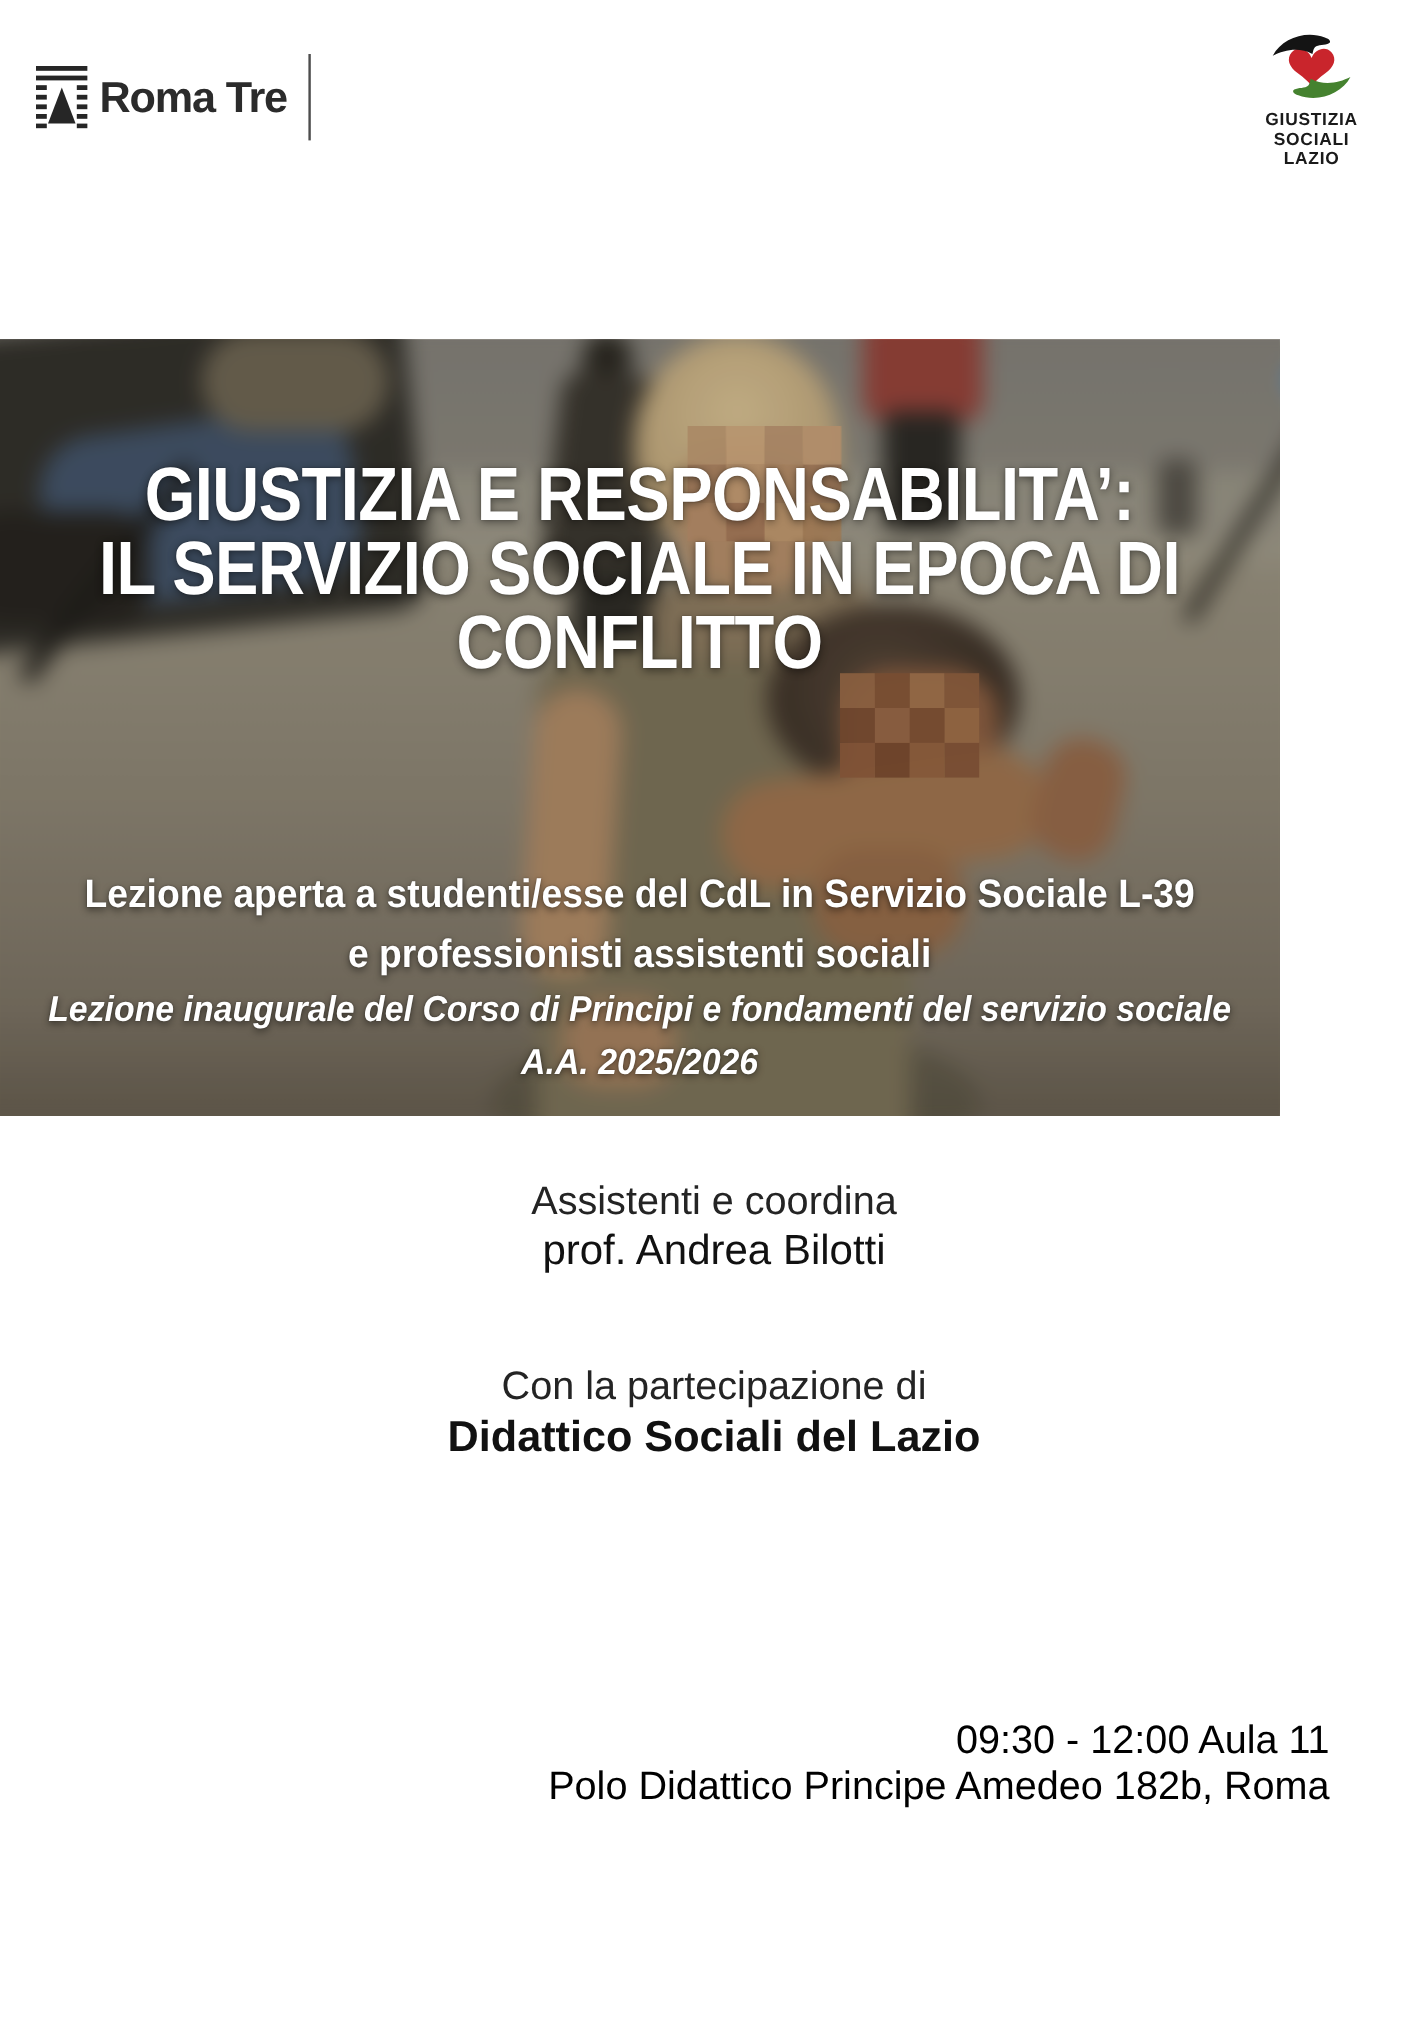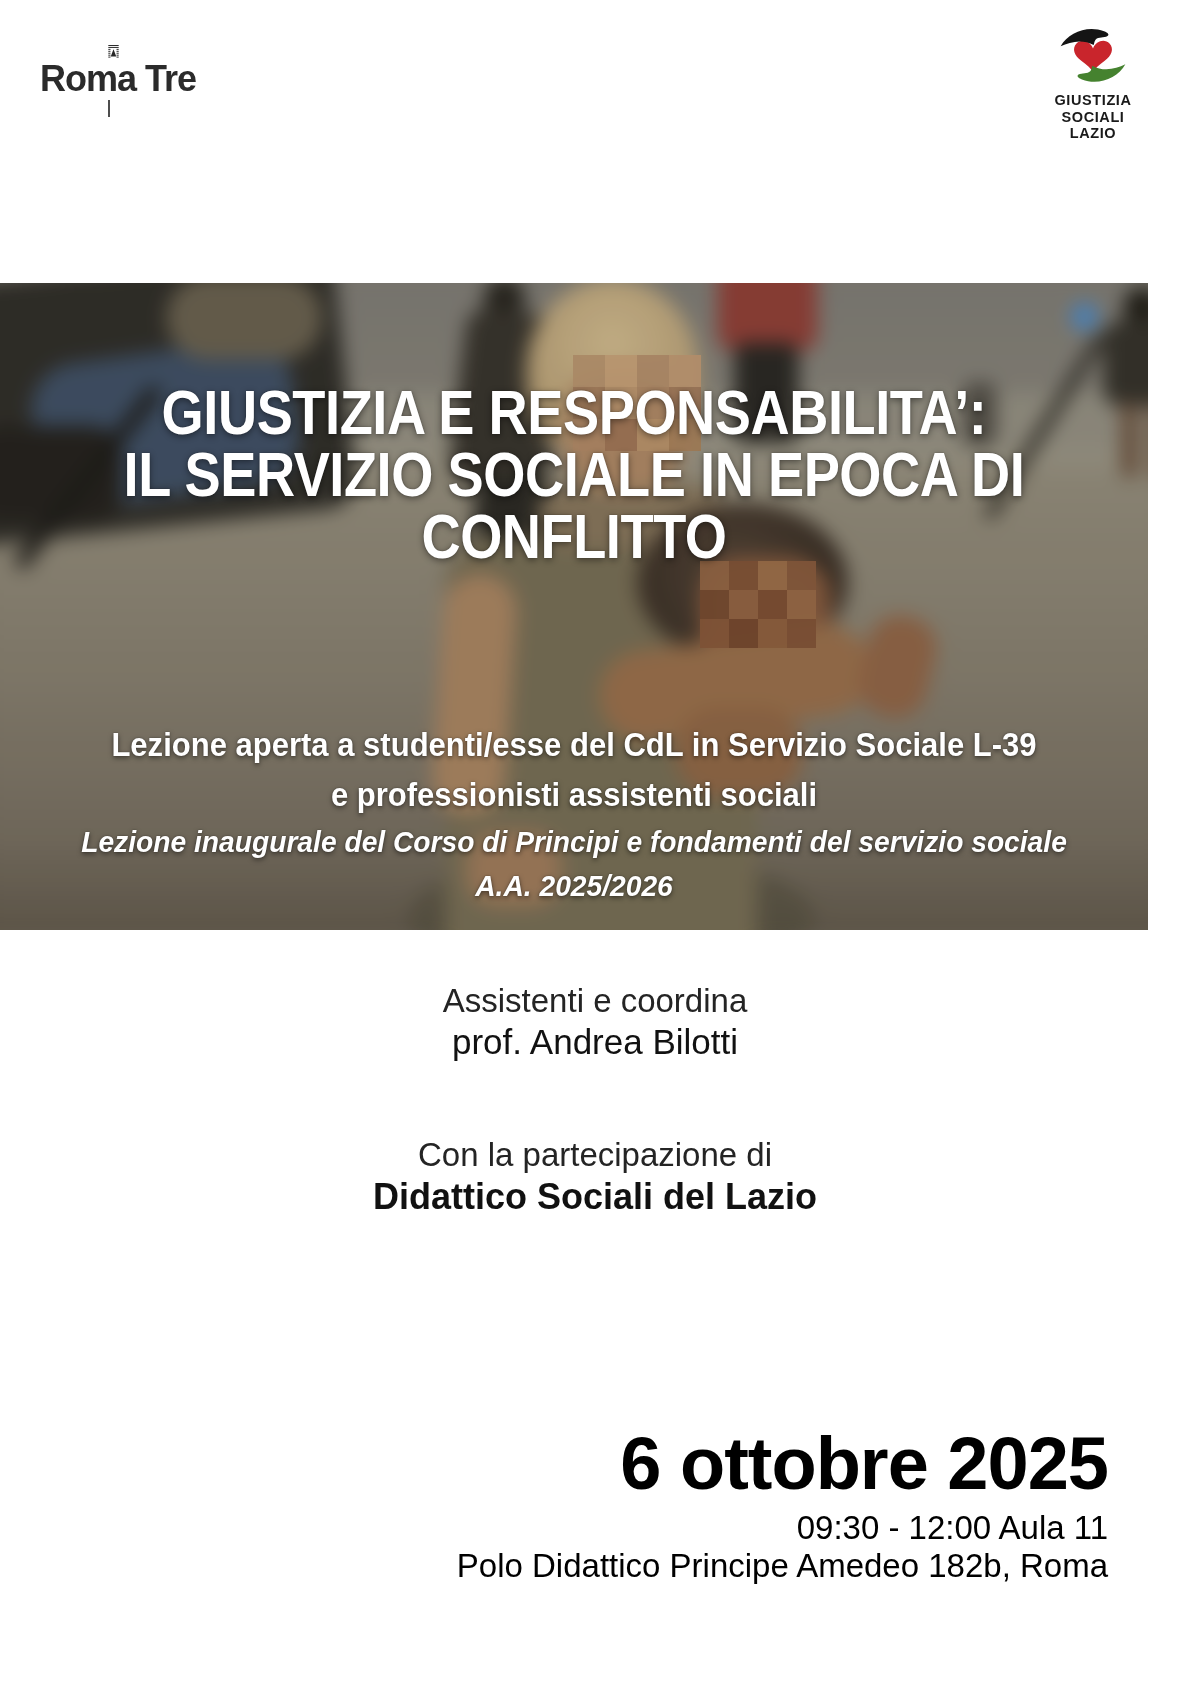--- a/index.html
+++ b/index.html
@@ -2,32 +2,32 @@
 <html><head>
 <meta charset="utf-8">
 <style>
   html,body{margin:0;padding:0;}
   body{
     width:1190px;height:1683px;background:#ffffff;position:relative;
     font-family:"Liberation Sans", sans-serif;color:#1d1d1d;overflow:hidden;
   }
 
   
-  .romatre{position:absolute;left:30px;top:45px;height:72px;display:flex;align-items:center;flex-direction:column;}
+  .romatre{position:absolute;left:30px;top:45px;height:72px;display:flex;align-items:center;}
   .rt-icon{width:43px;height:52px;display:block;}
   .rt-word{font-size:36px;font-weight:700;color:#2b2b2b;letter-spacing:-1px;margin-left:10px;}
   .rt-div{width:2px;height:72px;background:#4d4d4d;margin:0 26px 0 18px;}
   .rt-dept{font-size:19px;line-height:25px;color:#8f8f8f;letter-spacing:.8px;}
 
   .aslazio{position:absolute;right:35px;top:25px;width:124px;text-align:center;}
   .asl-icon{width:80px;height:62px;display:block;margin:0 auto 5px auto;}
   .asl-line{font-size:14.5px;line-height:16.5px;font-weight:700;color:#1a1a1a;letter-spacing:.6px;}
 
   
-  .hero{position:absolute;left:0;top:283px;width:1148px;height:647px;overflow:hidden;background:#8a857a;}
+  .hero{position:absolute;left:0;top:283px;width:1066px;height:647px;overflow:hidden;background:#8a857a;}
   .scene{position:absolute;inset:0;filter:blur(9px);transform:scale(1.04);z-index:1;}
   .scene div{position:absolute;}
   .sky{left:0;top:0;right:0;height:210px;background:linear-gradient(#83807a,#908b80);}
   .ground{left:0;top:170px;right:0;bottom:0;background:linear-gradient(#9b9483 0%,#8e8676 40%,#7c7365 78%,#645b4e 100%);}
   .haze{left:0;top:118px;right:0;height:74px;background:#a29c8e;opacity:.65;}
   .cart{left:-40px;top:-4px;width:395px;height:252px;background:#32302b;border-radius:30px;transform:rotate(-6deg);}
   .tarp{left:55px;top:78px;width:252px;height:140px;background:#42536a;border-radius:45px;transform:rotate(-8deg);}
   .sack1{left:182px;top:6px;width:150px;height:80px;background:#6e6553;border-radius:40px;}
   .sack2{left:-6px;top:150px;width:146px;height:92px;background:#26231f;border-radius:30px;}
   .pole{left:100px;top:92px;width:13px;height:215px;background:#1e1c19;transform:rotate(38deg);}
@@ -178,18 +178,17 @@
       <div class="si">A.A. 2025/2026</div>
     </div>
   </div>
 
   <div class="midline m-label" style="top:982px;">Assistenti e coordina</div>
   <div class="midline m-name" style="top:1022px;">prof. Andrea Bilotti</div>
   <div class="midline m-label" style="top:1136px;">Con la partecipazione di</div>
   <div class="midline m-name2" style="top:1176px;">Didattico Sociali del Lazio</div>
 
   <div class="footer">
-    <div class="f-date">6 ottobre 2025</div>
     <div class="f-time">09:30 - 12:00 Aula 11</div>
     <div class="f-loc">Polo Didattico Principe Amedeo 182b, Roma</div>
   </div>
 
 </div>
 
 </body></html>

